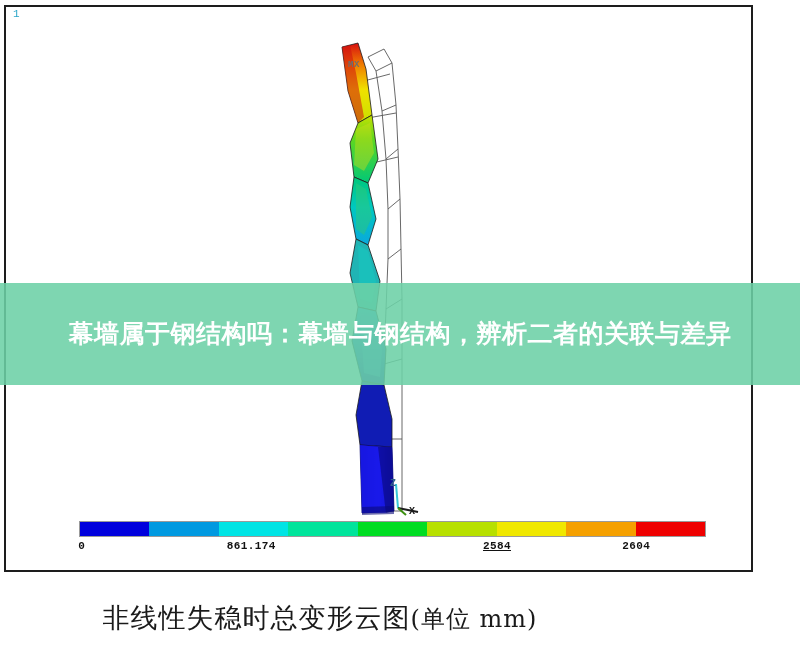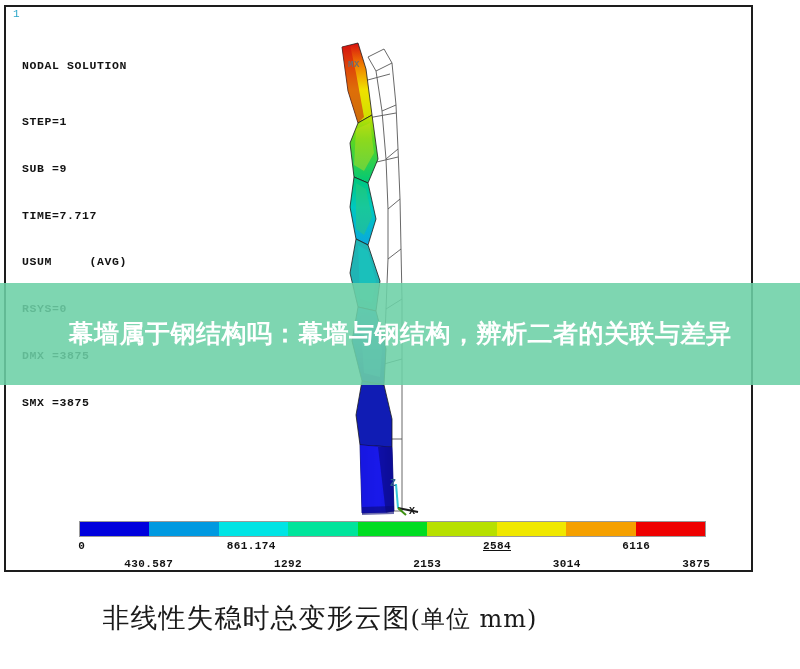--- a/index.html
+++ b/index.html
@@ -179,30 +179,20 @@
     letter-spacing: 0.5px;
   }
 </style>
 </head>
 <body>
 
 <div id="ansys-frame">
 
   <div id="window-index">1</div>
 
-  <div id="solution-header">
-    <span class="hdr-title">NODAL SOLUTION</span>
-    <span class="hdr-line">STEP=1</span>
-    <span class="hdr-line">SUB =9</span>
-    <span class="hdr-line">TIME=7.717</span>
-    <span class="hdr-line">USUM     (AVG)</span>
-    <span class="hdr-line">RSYS=0</span>
-    <span class="hdr-line">DMX =3875</span>
-    <span class="hdr-line">SMX =3875</span>
-  </div>
 
   <div id="model-area">
     <svg id="model-svg" width="190" height="500" viewBox="0 0 190 500">
       <defs>
         <linearGradient id="gTop" x1="0" y1="0" x2="0" y2="1">
           <stop offset="0%" stop-color="#d81010"></stop>
           <stop offset="28%" stop-color="#f08000"></stop>
           <stop offset="58%" stop-color="#f0e000"></stop>
           <stop offset="100%" stop-color="#c8e000"></stop>
         </linearGradient>
@@ -292,28 +282,21 @@
         <div class="cb-band" style="background: rgb(245, 160, 0);"></div>
         <div class="cb-band" style="background: rgb(238, 0, 0);"></div>
       </div>
   </div>
 
   <div class="legend-row" id="legend-row-upper">
       <span class="legend-tick" style="left: 73px; transform: translateX(-10%);">0</span>
       <span class="legend-tick" style="left: 212.333px; margin-left: 33px;">861.174</span>
       <span class="legend-tick" style="left: 351.667px; margin-top: 47px;">1722</span>
       <span class="legend-tick" style="left: 491px; text-decoration: underline;">2584</span>
-      <span class="legend-tick" style="left: 630.333px;">6116</span>
-    </div>
-  <div class="legend-row" id="legend-row-lower">
-      <span class="legend-tick" style="left: 142.667px;">430.587</span>
-      <span class="legend-tick" style="left: 282px;">1292</span>
-      <span class="legend-tick" style="left: 421.333px;">2153</span>
-      <span class="legend-tick" style="left: 560.667px;">3014</span>
-      <span class="legend-tick" style="left: 700px; transform: translateX(-85%);">3875</span>
+      <span class="legend-tick" style="left: 630.333px;">2604</span>
     </div>
 </div>
 
 <div id="caption">
   <span>非线性失稳时总变形云图</span><span class="cap-unit">(单位 mm)</span>
 </div>
 
 <div id="title-banner">
   <div id="banner-text">幕墙属于钢结构吗：幕墙与钢结构，辨析二者的关联与差异</div>
 </div>

